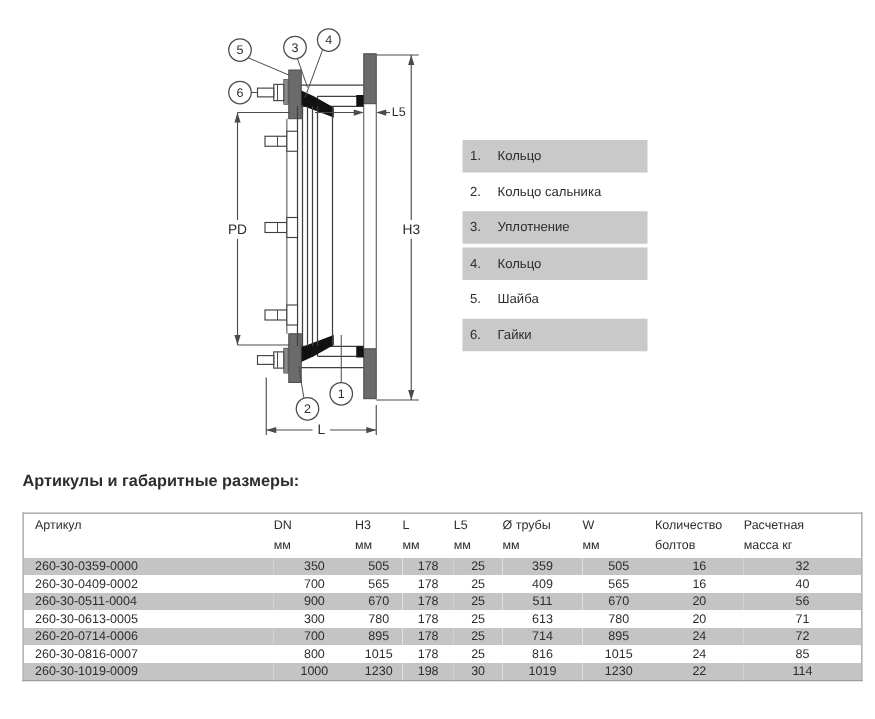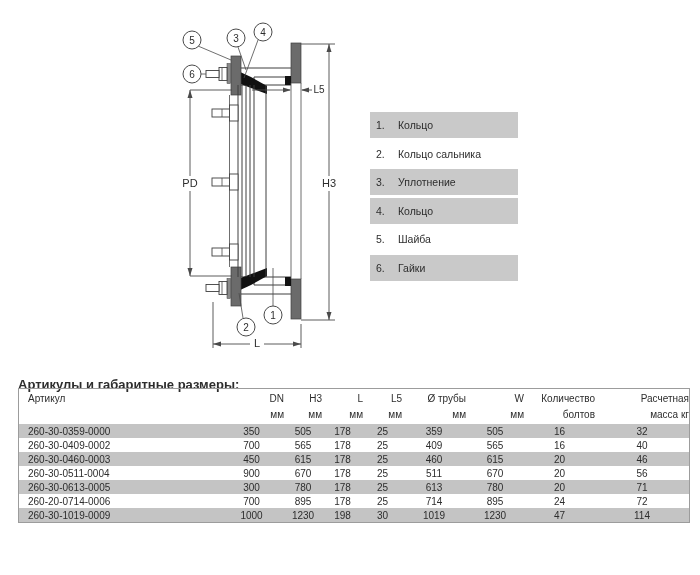--- a/index.html
+++ b/index.html
@@ -26,25 +26,25 @@
   .legend-item{
     height:26px;margin-bottom:2.5px;
     display:flex;align-items:center;
     font-size:10.5px;
   }
   .legend-item.shaded{background:#c9c9c9;}
   .legend-num{width:22px;padding-left:6px;flex:none;}
   
   #tbl-title{position:absolute;left:18px;top:377px;font-size:13px;font-weight:bold;}
   #dims-table{
-    position:absolute;left:18px;top:388px;width:670px;
+    position:absolute;left:18px;top:410px;width:670px;
     border:1px solid #9c9c9c;border-collapse:collapse;table-layout:fixed;
   }
   #dims-table th{
-    font-weight:normal;font-size:10px;text-align:right;
+    font-weight:normal;font-size:10px;text-align:left;
     vertical-align:top;padding:4px 0 4px;
   }
   #dims-table th .l2{margin-top:5px;min-height:10px;}
   #dims-table td{
     font-size:10px;height:14px;padding:0;text-align:center;
     white-space:nowrap;overflow:hidden;
   }
   #dims-table th:first-child,#dims-table td:first-child{text-align:left;padding-left:9px;}
   #dims-table tbody tr:nth-child(odd){background:#c4c4c4;}
   #dims-table th:nth-child(1){width:191px;}
@@ -295,31 +295,20 @@
         <td>700</td>
         <td>565</td>
         <td>178</td>
         <td>25</td>
         <td>409</td>
         <td>565</td>
         <td>16</td>
         <td>40</td>
       </tr>
 
-      <tr>
-        <td>260-30-0460-0003</td>
-        <td>450</td>
-        <td>615</td>
-        <td>178</td>
-        <td>25</td>
-        <td>460</td>
-        <td>615</td>
-        <td>20</td>
-        <td>46</td>
-      </tr>
 
       <tr>
         <td>260-30-0511-0004</td>
         <td>900</td>
         <td>670</td>
         <td>178</td>
         <td>25</td>
         <td>511</td>
         <td>670</td>
         <td>20</td>
@@ -343,28 +332,39 @@
         <td>700</td>
         <td>895</td>
         <td>178</td>
         <td>25</td>
         <td>714</td>
         <td>895</td>
         <td>24</td>
         <td>72</td>
       </tr>
 
+      <tr>
+        <td>260-30-0816-0007</td>
+        <td>800</td>
+        <td>1015</td>
+        <td>178</td>
+        <td>25</td>
+        <td>816</td>
+        <td>1015</td>
+        <td>24</td>
+        <td>85</td>
+      </tr>
 
       <tr>
         <td>260-30-1019-0009</td>
         <td>1000</td>
         <td>1230</td>
         <td>198</td>
         <td>30</td>
         <td>1019</td>
         <td>1230</td>
-        <td>47</td>
+        <td>22</td>
         <td>114</td>
       </tr>
 
 
   </tbody>
 </table>
 
 </body></html>

